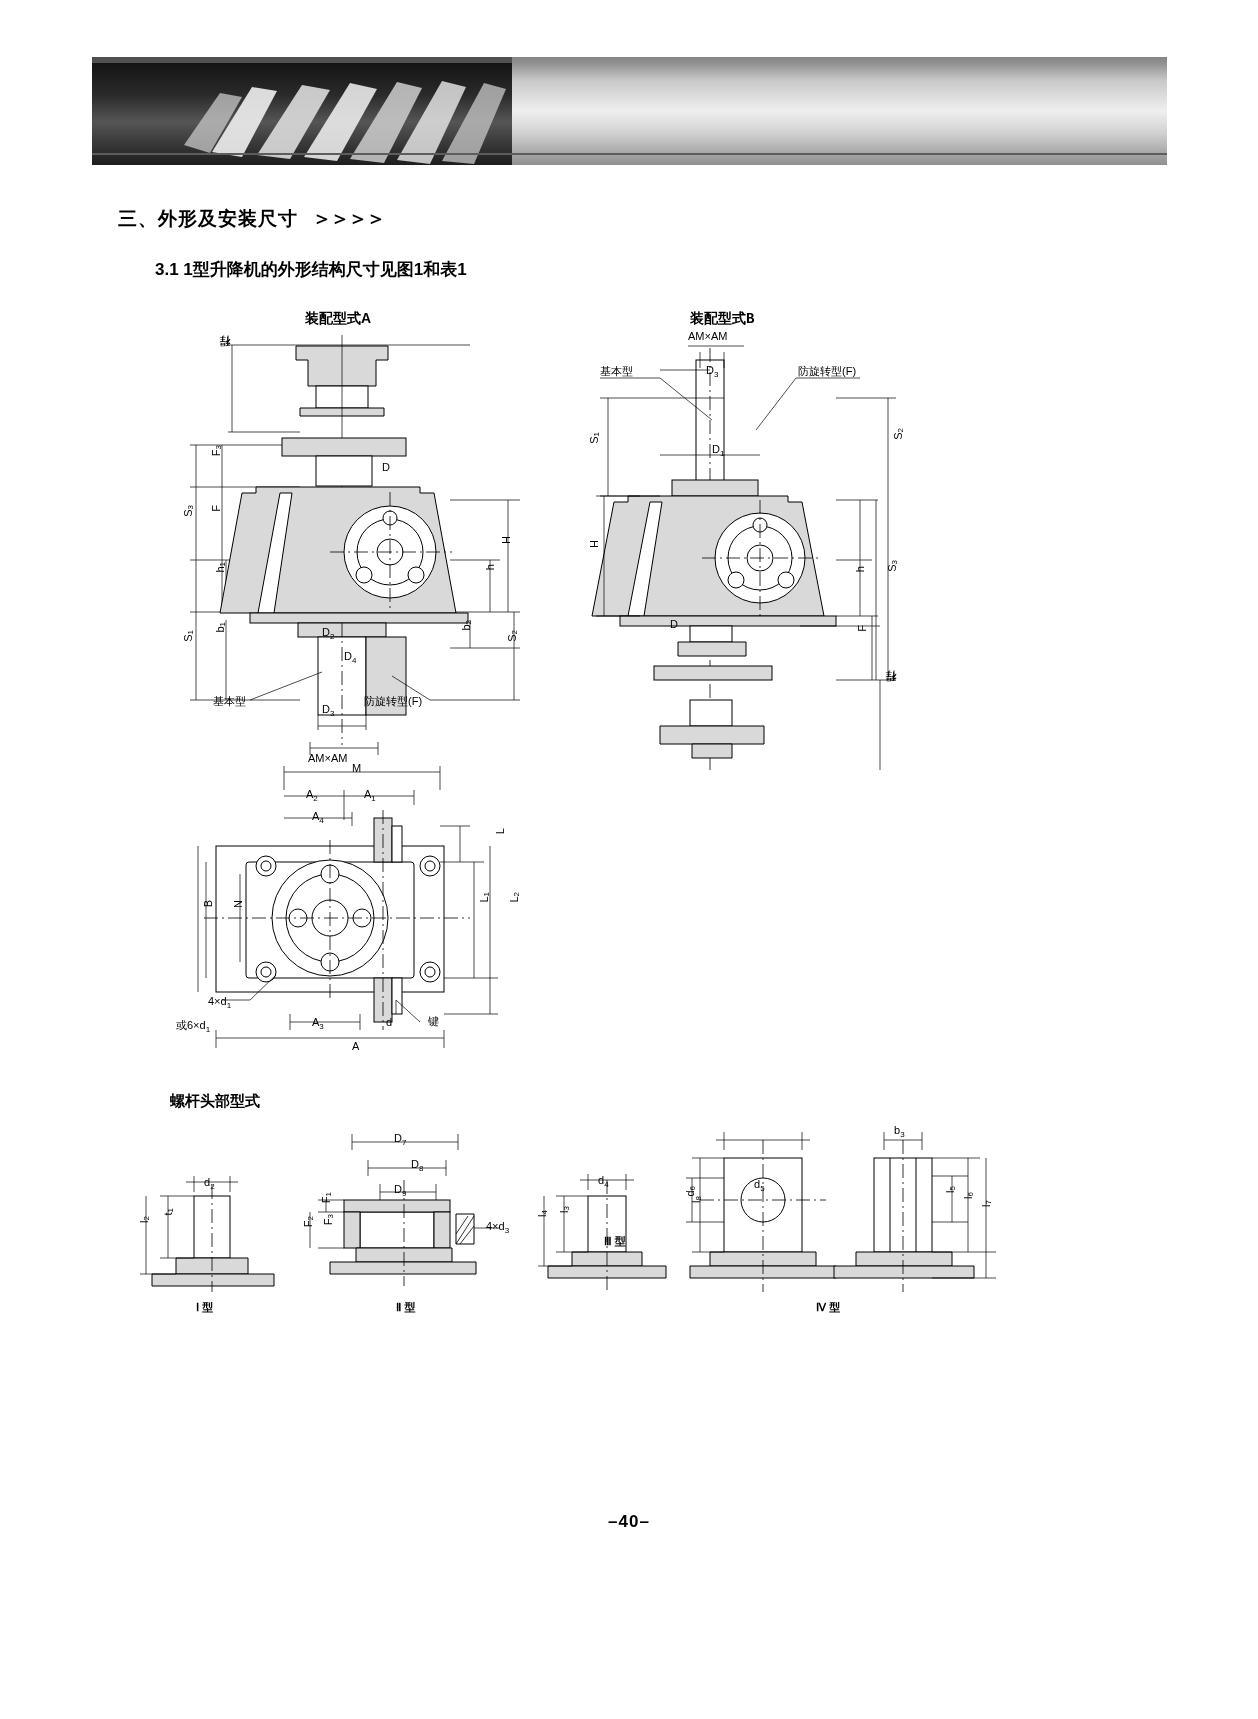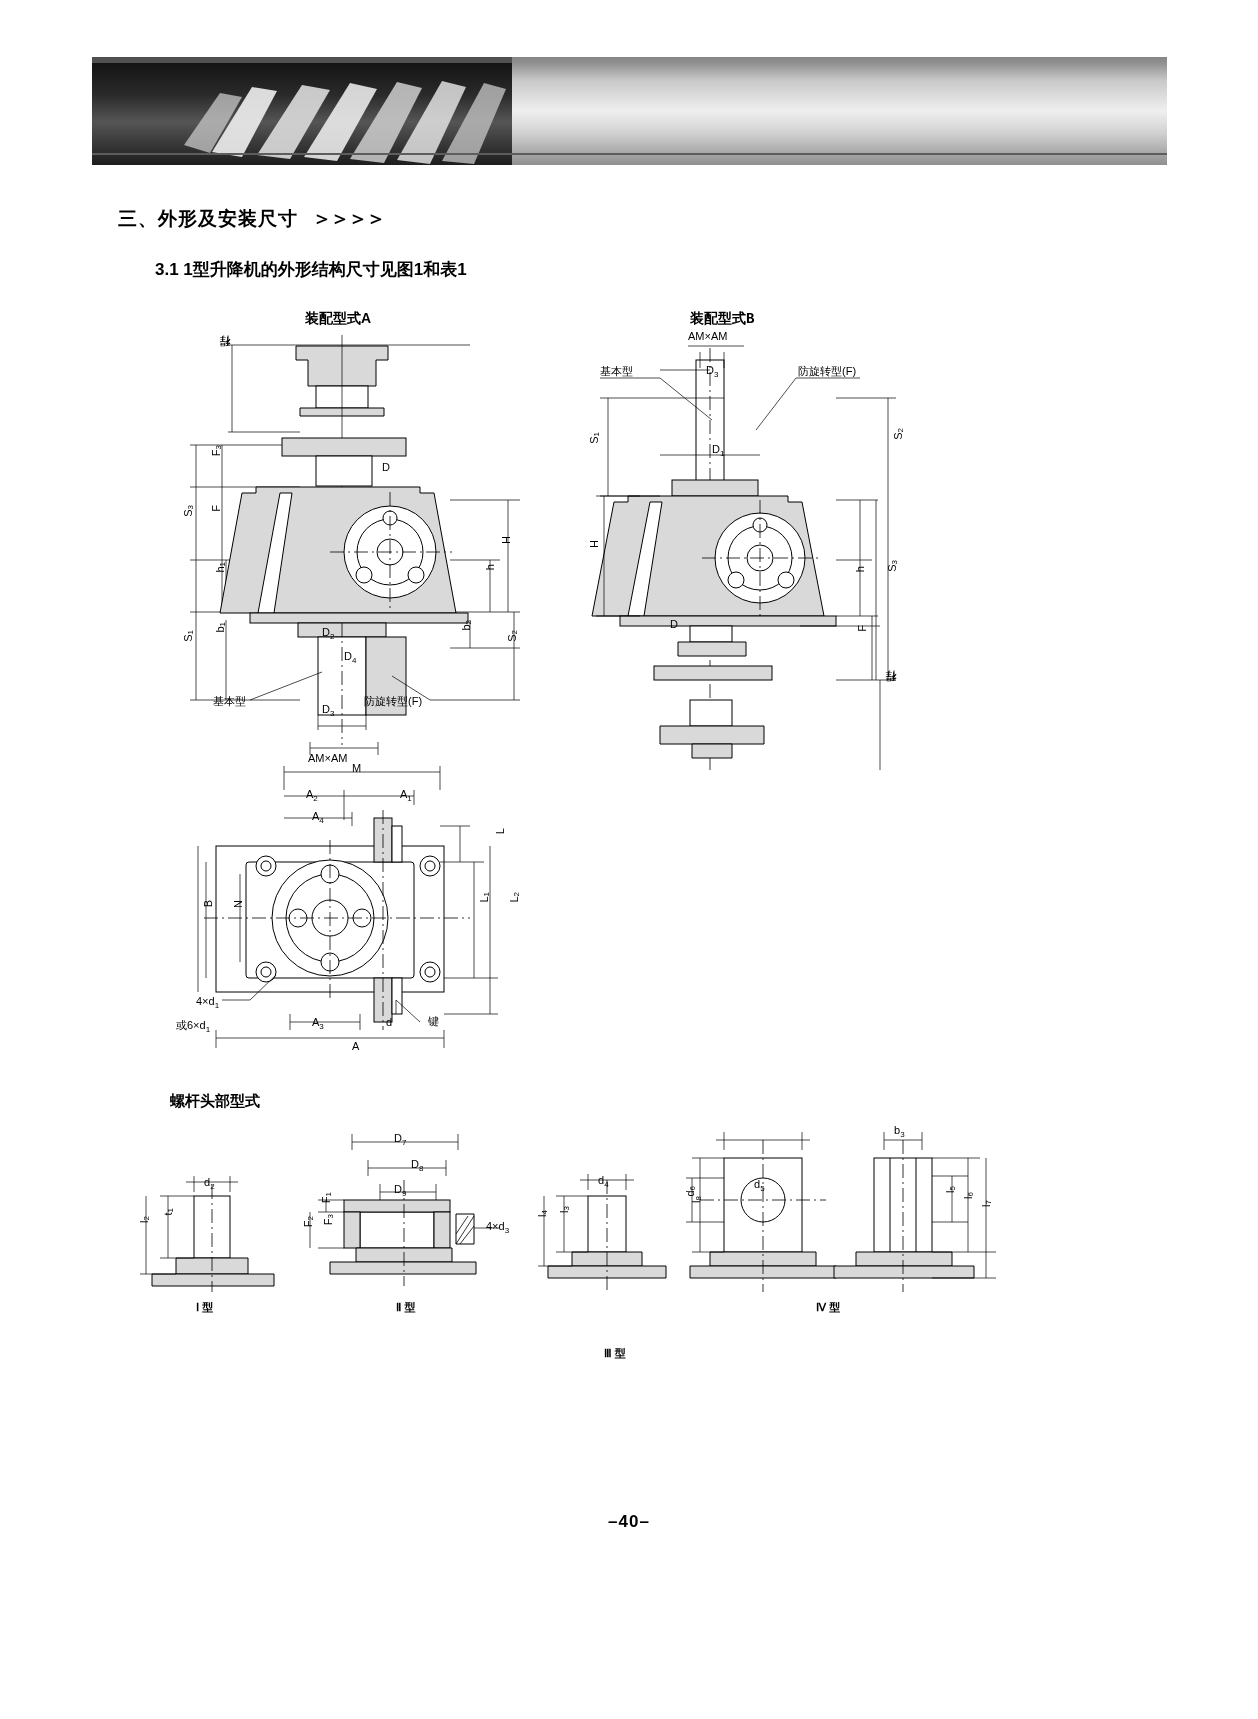--- a/index.html
+++ b/index.html
@@ -297,28 +297,28 @@
       <line x1="444" y1="1014" x2="498" y2="1014"></line>
       <line x1="250" y1="1000" x2="276" y2="975"></line>
       <line x1="222" y1="1000" x2="250" y2="1000"></line>
       <line x1="420" y1="1022" x2="396" y2="1000"></line>
       <line x1="396" y1="1000" x2="396" y2="1014"></line>
     </g>
   </svg>
 
   <div class="lbl" style="left:352px;top:762px;">M</div>
   <div class="lbl" style="left:306px;top:788px;">A<sub>2</sub></div>
-  <div class="lbl" style="left:364px;top:788px;margin-left:36px;">A<sub>1</sub></div>
+  <div class="lbl" style="left:364px;top:788px;">A<sub>1</sub></div>
   <div class="lbl" style="left:312px;top:810px;">A<sub>4</sub></div>
   <div class="lbl v" style="left:494px;top:828px;">L</div>
   <div class="lbl v" style="left:478px;top:892px;">L<sub>1</sub></div>
   <div class="lbl v" style="left:508px;top:892px;">L<sub>2</sub></div>
   <div class="lbl v" style="left:202px;top:900px;">B</div>
   <div class="lbl v" style="left:232px;top:900px;">N</div>
-  <div class="lbl" style="left:196px;top:995px;">4×d<sub>1</sub></div>
+  <div class="lbl" style="left:208px;top:995px;">4×d<sub>1</sub></div>
   <div class="lbl" style="left:176px;top:1018px;">或6×d<sub>1</sub></div>
   <div class="lbl" style="left:312px;top:1016px;">A<sub>3</sub></div>
   <div class="lbl" style="left:386px;top:1016px;">d</div>
   <div class="lbl" style="left:428px;top:1014px;">键</div>
   <div class="lbl" style="left:352px;top:1040px;">A</div>
 
   <svg width="1258" height="1719">
 
     <rect class="fillw" x="194" y="1196" width="36" height="62"></rect>
     <path class="fillg" d="M176 1258 h72 v16 h-72 z"></path>
@@ -430,21 +430,21 @@
   <div class="lbl" style="left:394px;top:1183px;">D<sub>9</sub></div>
   <div class="lbl v" style="left:320px;top:1192px;">F<sub>1</sub></div>
   <div class="lbl v" style="left:302px;top:1216px;">F<sub>2</sub></div>
   <div class="lbl v" style="left:322px;top:1214px;">F<sub>3</sub></div>
   <div class="lbl" style="left:486px;top:1220px;">4×d<sub>3</sub></div>
   <div class="lbl b" style="left:396px;top:1300px;">Ⅱ 型</div>
 
   <div class="lbl" style="left:598px;top:1174px;">d<sub>4</sub></div>
   <div class="lbl v" style="left:558px;top:1206px;">l<sub>3</sub></div>
   <div class="lbl v" style="left:536px;top:1210px;">l<sub>4</sub></div>
-  <div class="lbl b" style="left:586px;top:1346px;padding-left:18px;">Ⅲ 型</div>
+  <div class="lbl b" style="left:586px;top:1234px;padding-left:18px;">Ⅲ 型</div>
 
   <div class="lbl" style="left:754px;top:1178px;">d<sub>5</sub></div>
   <div class="lbl v" style="left:684px;top:1186px;">d<sub>6</sub></div>
   <div class="lbl v" style="left:690px;top:1196px;">l<sub>8</sub></div>
   <div class="lbl" style="left:894px;top:1124px;">b<sub>3</sub></div>
   <div class="lbl v" style="left:944px;top:1186px;">l<sub>5</sub></div>
   <div class="lbl v" style="left:962px;top:1192px;">l<sub>6</sub></div>
   <div class="lbl v" style="left:980px;top:1200px;">l<sub>7</sub></div>
   <div class="lbl b" style="left:816px;top:1300px;">Ⅳ 型</div>
 

